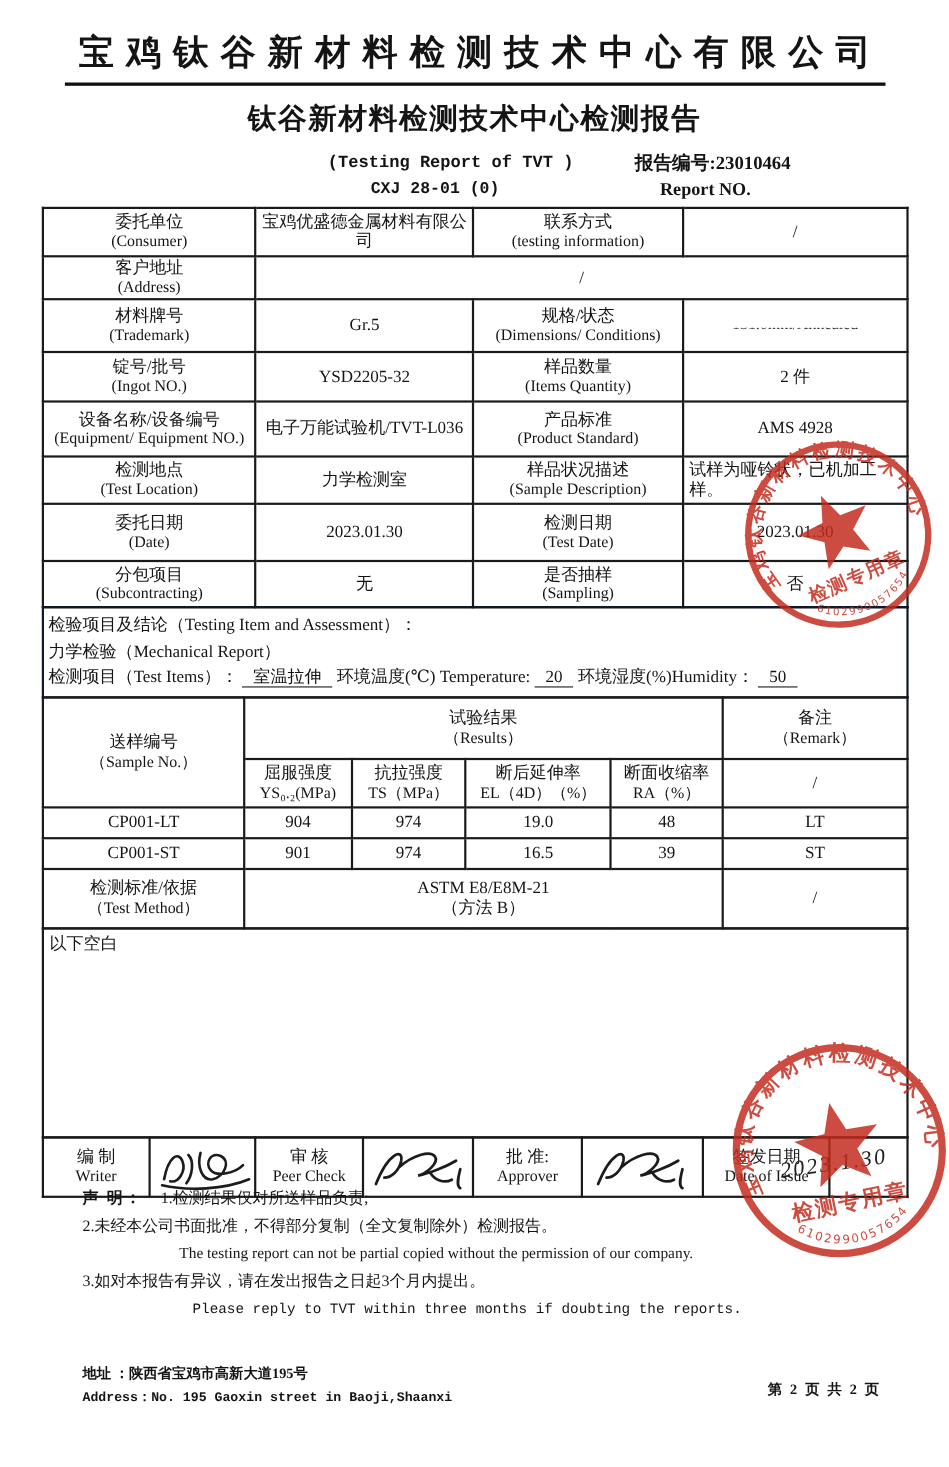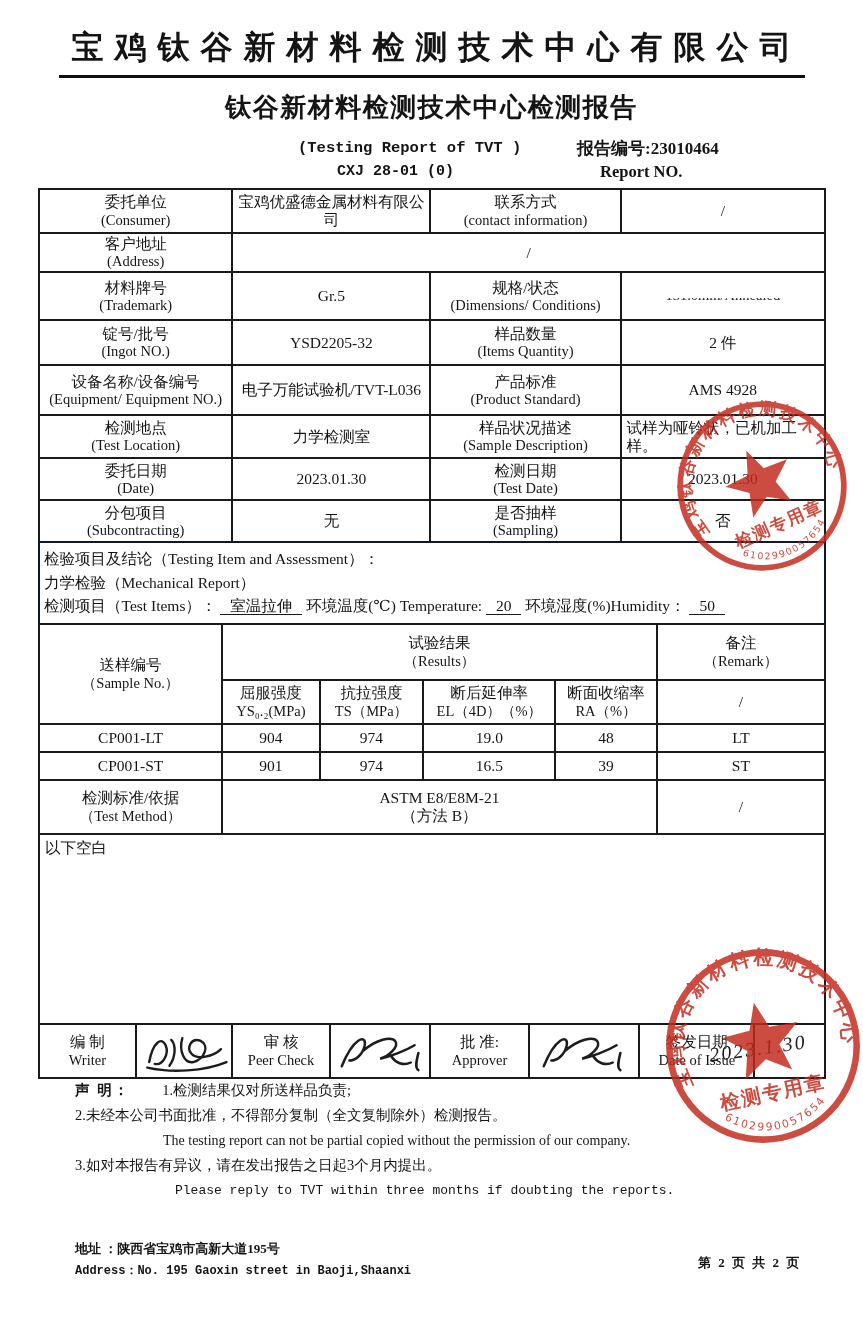--- a/index.html
+++ b/index.html
@@ -31,21 +31,21 @@
   
   .doc-body { position:absolute; left:38px; top:190px; width:788px; }
   table.t { width:100%; border-collapse:collapse; table-layout:fixed; margin-top:-2px; }
   table.t td { border:2px solid #1a1a1a; text-align:center; vertical-align:middle; padding:1px 3px; line-height:1.18; }
   .cn  { font-size:15.5px; }
   .en  { font-size:14.5px; }
   .val { font-size:15.5px; }
   .left-val { text-align:left !important; padding-left:5px !important; }
   .t1 tr { height:44px; }
   .t1 tr.r2 { height:36px; } .t1 tr.r3 { height:48px; } .t1 tr.r4 { height:45px; }
-  .t1 tr.r5 { height:50px; } .t1 tr.r6 { height:43px; } .t1 tr.r7 { height:42px; } .t1 tr.r8 { height:42px; }
+  .t1 tr.r5 { height:50px; } .t1 tr.r6 { height:43px; } .t1 tr.r7 { height:52px; } .t1 tr.r8 { height:42px; }
   .half-clip { height:11px; overflow:hidden; position:relative; margin-top:15px; }
   .half-clip span { position:absolute; left:0; right:0; top:-11px; text-align:center; font-size:14.5px; color:#2a2a2a; }
   .testing {
     border:2px solid #0f172a; margin-top:-2px; padding:4px 6px 6px 4px;
     text-align:left; font-size:15.5px; line-height:1.5;
   }
   .testing .uline { border-bottom:1.5px solid #1a1a1a; padding:0 10px; }
   .t2 tr.h1 { height:56px; } .t2 tr.h2 { height:44px; }
   .t2 tr.d  { height:28px; } .t2 tr.m  { height:54px; }
   .blank-area {
@@ -56,21 +56,21 @@
   .t3 td { position:relative; }
   .sig-cell svg { display:block; margin:0 auto; }
   .sig-stroke { fill:none; stroke:#1c1c1c; stroke-width:2.6; stroke-linecap:round; }
   .hand-date {
     position:absolute; left:-46px; top:12px; white-space:nowrap;
     font-style:italic; font-size:20px; letter-spacing:2px; color:#202020;
     transform:rotate(-8deg);
   }
   
   .declaration { position:absolute; left:75px; top:1078px; width:700px; font-size:14.5px; line-height:25px; }
-  .decl-line1 { display:flex;gap:16px; }
+  .decl-line1 { display:flex; }
   .decl-label { font-weight:bold; letter-spacing:2px; margin-right:16px; white-space:nowrap; }
   .ind-cn { }
   .ind-en { margin-left:88px; font-family:"Liberation Mono","DejaVu Sans Mono",monospace; font-size:13px; }
   .ind-en2 { margin-left:88px; font-size:14px; }
   .ind-en3 { margin-left:100px; font-family:"Liberation Mono","DejaVu Sans Mono",monospace; font-size:13px; }
   .footer-cn { position:absolute; left:75px; top:1240px; font-size:13px; font-weight:bold; }
   .footer-en { position:absolute; left:75px; top:1262px; font-family:"Liberation Mono","DejaVu Sans Mono",monospace; font-size:12px; font-weight:bold; }
   .page-info { position:absolute; left:698px; top:1254px; font-size:13px; font-weight:bold; letter-spacing:2px; }
   
   .stamp { position:absolute; opacity:.84; }
@@ -109,21 +109,21 @@
         </colgroup>
       <tbody>
           <tr>
         <td>
               <div class="cn">委托单位</div>
               <div class="en">(Consumer)</div>
             </td>
         <td class="val">宝鸡优盛德金属材料有限公司</td>
         <td>
               <div class="cn">联系方式</div>
-              <div class="en">(contact information)</div>
+              <div class="en">(testing information)</div>
             </td>
         <td class="val">/</td>
       </tr>
       <tr class="r2">
         <td>
               <div class="cn">客户地址</div>
               <div class="en">(Address)</div>
             </td>
         <td class="val" colspan="3">/</td>
       </tr>

